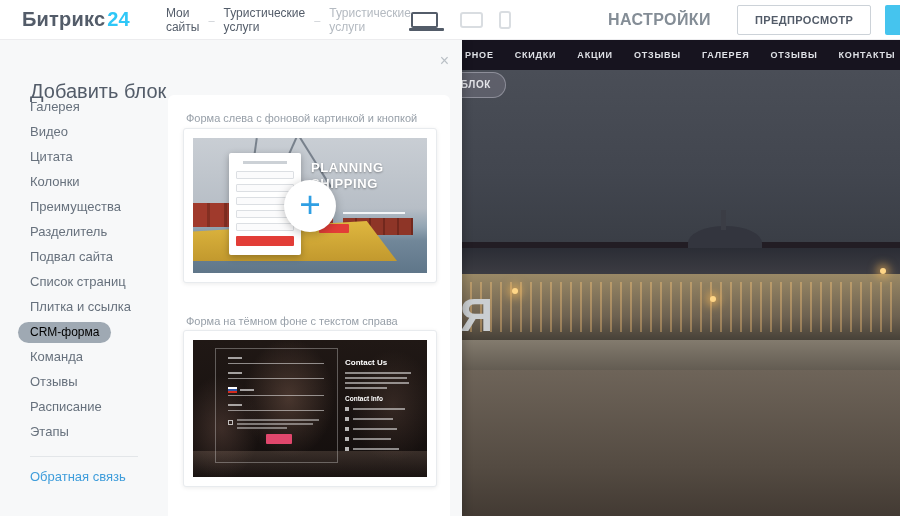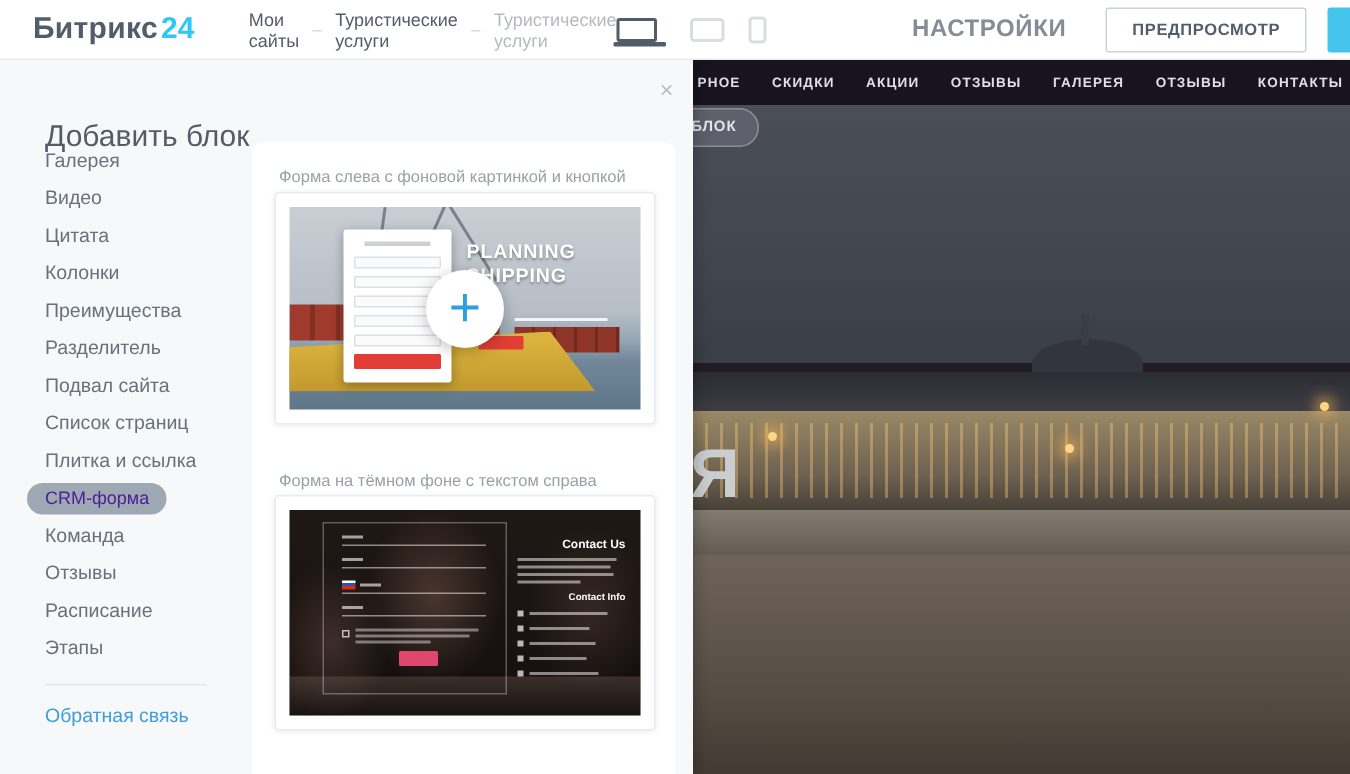--- a/index.html
+++ b/index.html
@@ -63,21 +63,21 @@
   
   .panel { position:absolute; left:0; top:40px; width:462px; height:476px; background:#f7f8f9;
     z-index:20; box-shadow:3px 0 8px rgba(0,0,0,.18); }
   .panel-title { position:absolute; left:30px; top:12px; font-size:20px; color:#535c69; font-weight:400;margin-top:28px; }
   .panel-close { position:absolute; right:13px; top:13px; font-size:16px; color:#b9bfc5; cursor:pointer;
     line-height:1; }
   .sidebar { position:absolute; left:0; top:54px; width:168px; }
   .sb-item { padding:0 0 0 30px; height:25px; line-height:25px; font-size:13px; color:#67717d;
     cursor:pointer; white-space:nowrap; }
   .sb-item.selected { padding-left:18px; }
-  .sb-pill { display:inline-block; background:#9fa9b3; color:#4c1d95; border-radius:12px;
+  .sb-pill { display:inline-block; background:#9fa9b3; color:#000000; border-radius:12px;
     padding:0 12px; height:21px; line-height:21px; font-size:12px; margin-top:2px; }
   .sb-divider { margin:12px 30px 0 30px; border-top:1px solid #e3e6e9; width:108px; }
   .sb-link { padding:12px 0 0 30px; font-size:13px; color:#3f9ddb; cursor:pointer; }
 
   
   .content { position:absolute; left:168px; top:55px; width:282px; height:421px; background:#fff;
     border-radius:6px 6px 0 0; }
   .blk-caption { position:absolute; left:18px; font-size:11px; color:#98a0a9; }
   .cap-1 { top:17px; } .cap-2 { top:220px; }
   .blk-card { position:absolute; left:15px; width:254px; background:#fff; border:1px solid #e8ebee;
@@ -110,21 +110,21 @@
     border-radius:50%; background:#fff; box-shadow:0 2px 10px rgba(0,0,0,.25); display:flex;
     align-items:center; justify-content:center; font-size:37px; font-weight:300; color:#2f9fe3;
     cursor:pointer; z-index:3; line-height:1; padding-bottom:3px; }
 
   
   .dark-scene { position:relative; width:234px; height:137px; overflow:hidden;
     background:
       radial-gradient(ellipse 55px 75px at 28px 88px, rgba(92,68,60,.55) 0%, transparent 70%),
       radial-gradient(ellipse 65px 85px at 96px 58px, rgba(118,88,74,.5) 0%, transparent 70%),
       radial-gradient(ellipse 60px 80px at 200px 66px, rgba(80,60,52,.5) 0%, transparent 70%),
-      linear-gradient(#201815,#130e0d); text-align: right; }
+      linear-gradient(#201815,#130e0d); }
   .ds-table { position:absolute; left:0; bottom:0; width:234px; height:26px;
     background:linear-gradient(rgba(150,125,110,.28), rgba(60,48,42,.15)); }
   .ds-outline { position:absolute; left:22px; top:8px; width:123px; height:115px;
     border:1px solid rgba(255,255,255,.3); padding:8px 12px 0 12px; }
   .ds-label { width:14px; height:2px; background:rgba(255,255,255,.6); margin-bottom:4px; }
   .ds-underline { width:96px; height:1px; background:rgba(255,255,255,.5); margin-bottom:8px; }
   .ds-flag-row { display:flex; align-items:center; gap:3px; margin-bottom:2px; }
   .ds-flag { width:9px; height:6px;
     background:linear-gradient(#fff 0 33%, #2f55a4 33% 66%, #d52b1e 66% 100%); }
   .ds-check-row { display:flex; gap:4px; margin-top:3px; }

